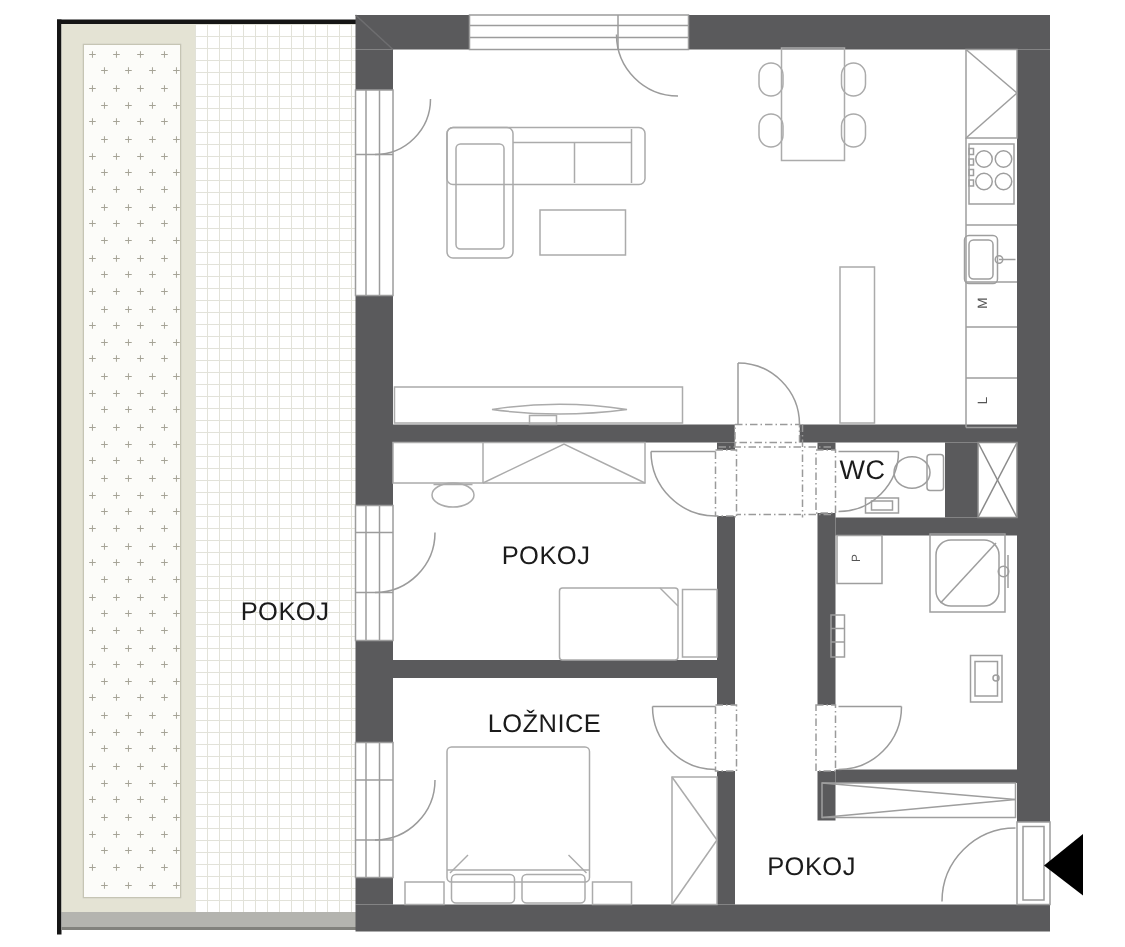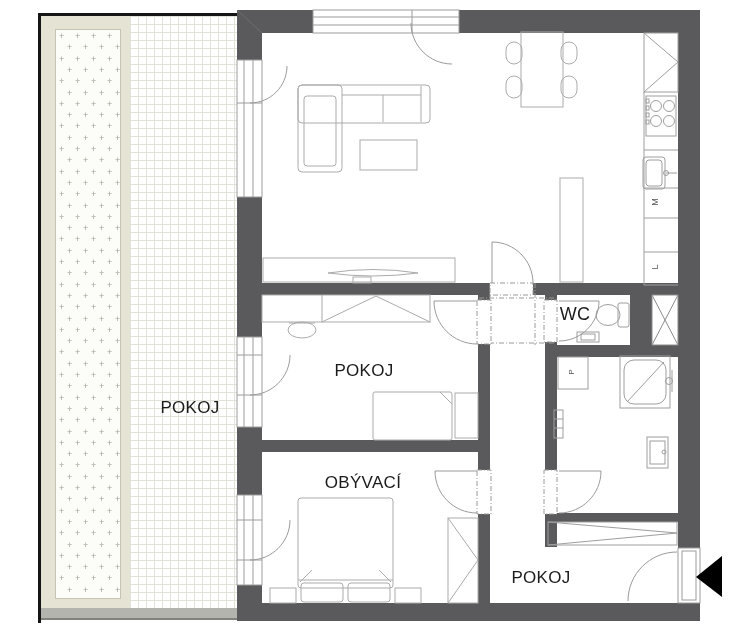--- a/index.html
+++ b/index.html
@@ -419,21 +419,21 @@
       <path d="M601,471 C601,494.2 582.2,513 559,513"></path>
       <rect x="678" y="548" width="22" height="55" fill="#ffffff" stroke="#9c9c9c"></rect>
       <rect x="682" y="551" width="14" height="49"></rect>
       <path d="M628,601 C628,574 650,552 677,552"></path>
     </g>
 
     <polygon points="696,577 722,556 722,597" fill="#000000"></polygon>
   </svg>
 
   <div class="lbl" style="left:364px;top:371px">POKOJ</div>
-  <div class="lbl" style="left:363px;top:483px">OBÝVACÍ</div>
+  <div class="lbl" style="left:363px;top:483px">LOŽNICE</div>
   <div class="lbl" style="left:575px;top:314px;font-size:18px">WC</div>
   <div class="lbl" style="left:541px;top:578px">POKOJ</div>
   <div class="lbl" style="left:190px;top:408px">POKOJ</div>
 
   <div class="lbl-sm" style="left:655px;top:202px">M</div>
   <div class="lbl-sm" style="left:655px;top:267px">L</div>
   <div class="lbl-sm" style="left:571px;top:372px;font-size:8px">P</div>
 </div>
 
 </body></html>

